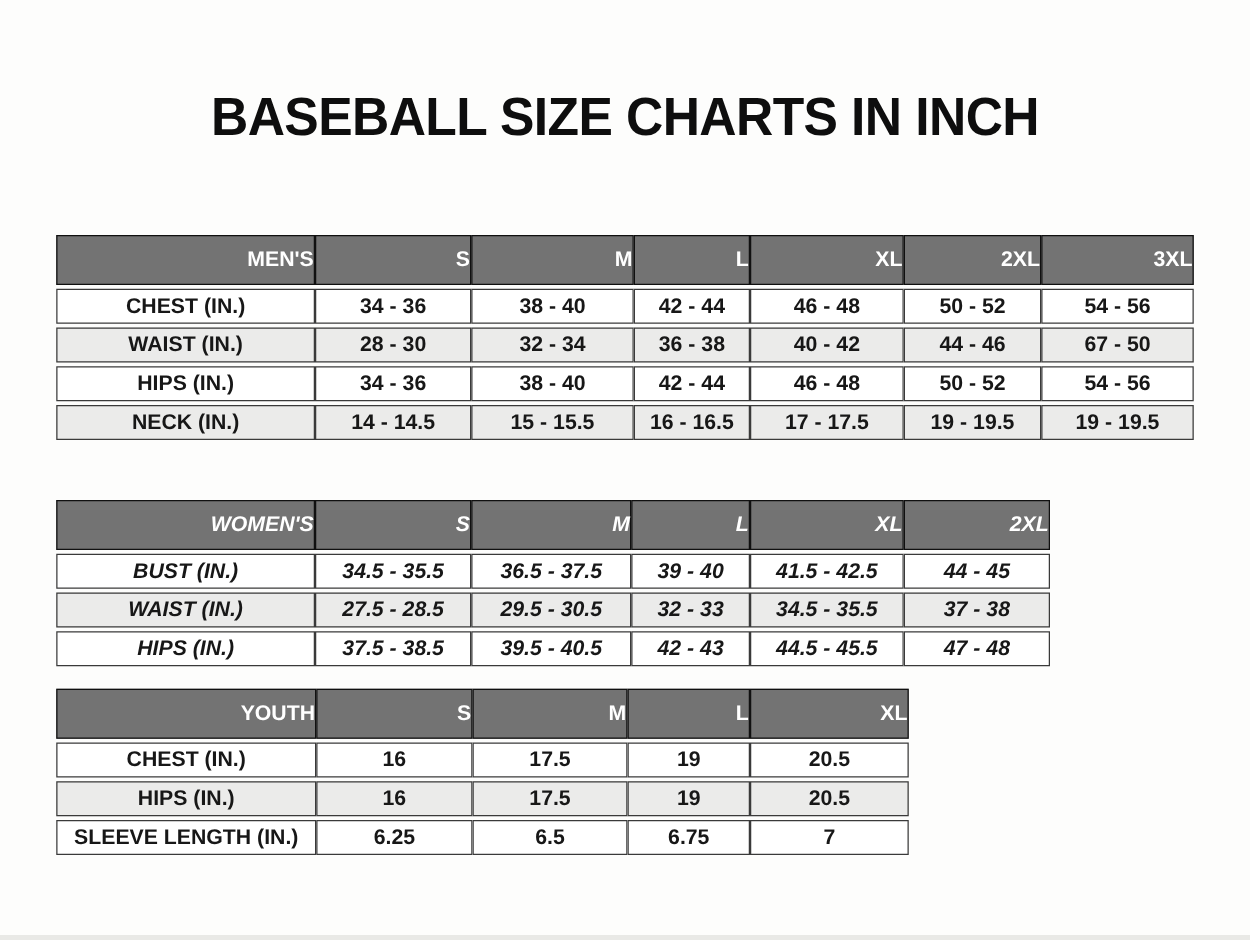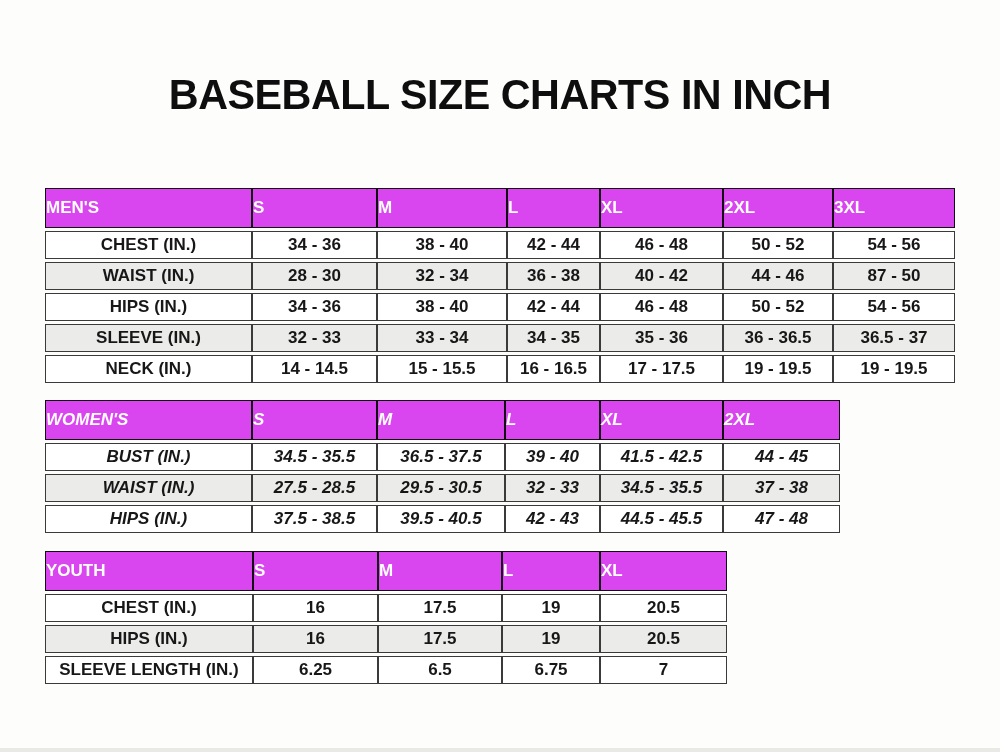--- a/index.html
+++ b/index.html
@@ -26,26 +26,26 @@
   table.size-table {
     position: absolute;
     border-collapse: separate;
     border-spacing: 0 3px;
     table-layout: fixed;
   }
   #mens-table   { left: 45px; top: 185px; width: 910px; }
   #womens-table { left: 45px; top: 397px; width: 795px; font-style: italic; }
   #youth-table  { left: 45px; top: 548px; width: 682px; }
   table.size-table th {
-    background: #d946ef;
+    background: #737373;
     color: #ffffff;
     font-size: 17px;
     font-weight: bold;
     height: 40px;
-    text-align: left;
+    text-align: right;
     vertical-align: middle;
     border: 1px solid #101010;
   }
   table.size-table td {
     border: 1px solid #3a3a3a;
     height: 28px;
     text-align: center;
     vertical-align: middle;
     font-size: 17px;
     font-weight: bold;
@@ -98,39 +98,30 @@
         <td>50 - 52</td>
         <td>54 - 56</td>
       </tr>
       <tr>
         <td>WAIST (IN.)</td>
         <td>28 - 30</td>
         <td>32 - 34</td>
         <td>36 - 38</td>
         <td>40 - 42</td>
         <td>44 - 46</td>
-        <td>87 - 50</td>
+        <td>67 - 50</td>
       </tr>
       <tr>
         <td>HIPS (IN.)</td>
         <td>34 - 36</td>
         <td>38 - 40</td>
         <td>42 - 44</td>
         <td>46 - 48</td>
         <td>50 - 52</td>
         <td>54 - 56</td>
-      </tr>
-      <tr>
-        <td>SLEEVE (IN.)</td>
-        <td>32 - 33</td>
-        <td>33 - 34</td>
-        <td>34 - 35</td>
-        <td>35 - 36</td>
-        <td>36 - 36.5</td>
-        <td>36.5 - 37</td>
       </tr>
       <tr>
         <td>NECK (IN.)</td>
         <td>14 - 14.5</td>
         <td>15 - 15.5</td>
         <td>16 - 16.5</td>
         <td>17 - 17.5</td>
         <td>19 - 19.5</td>
         <td>19 - 19.5</td>
       </tr>

